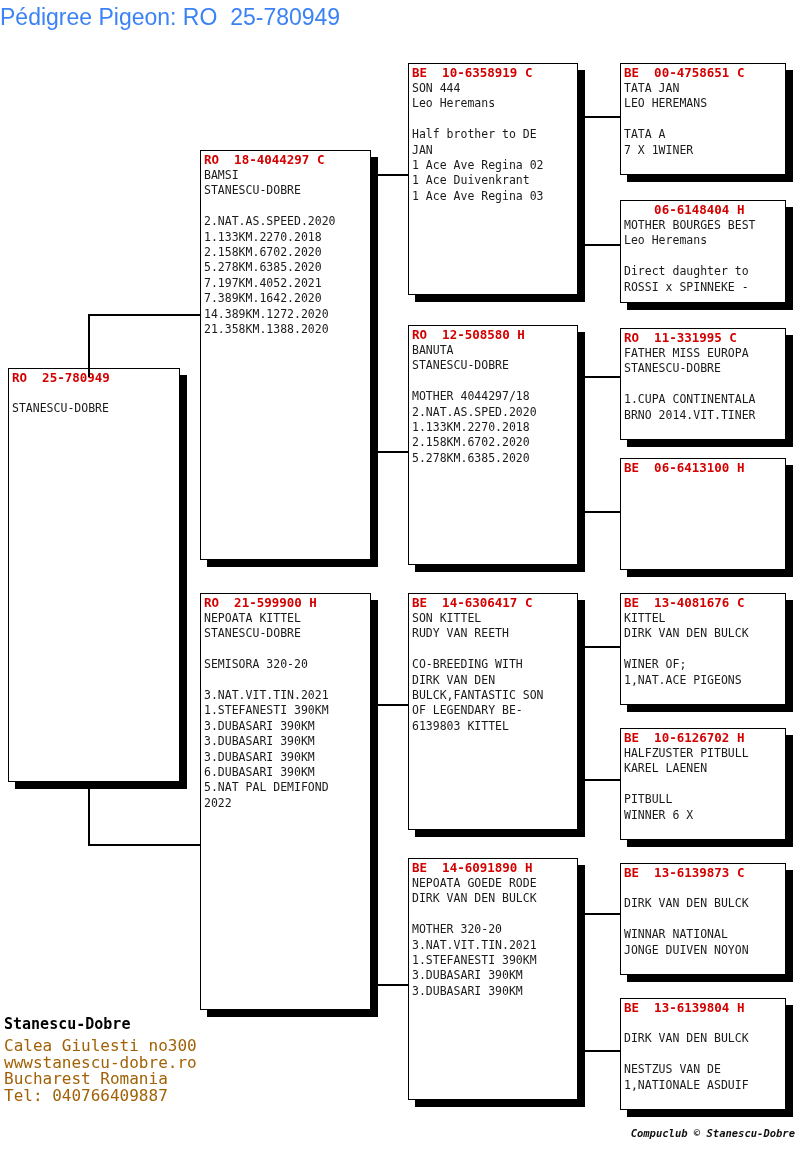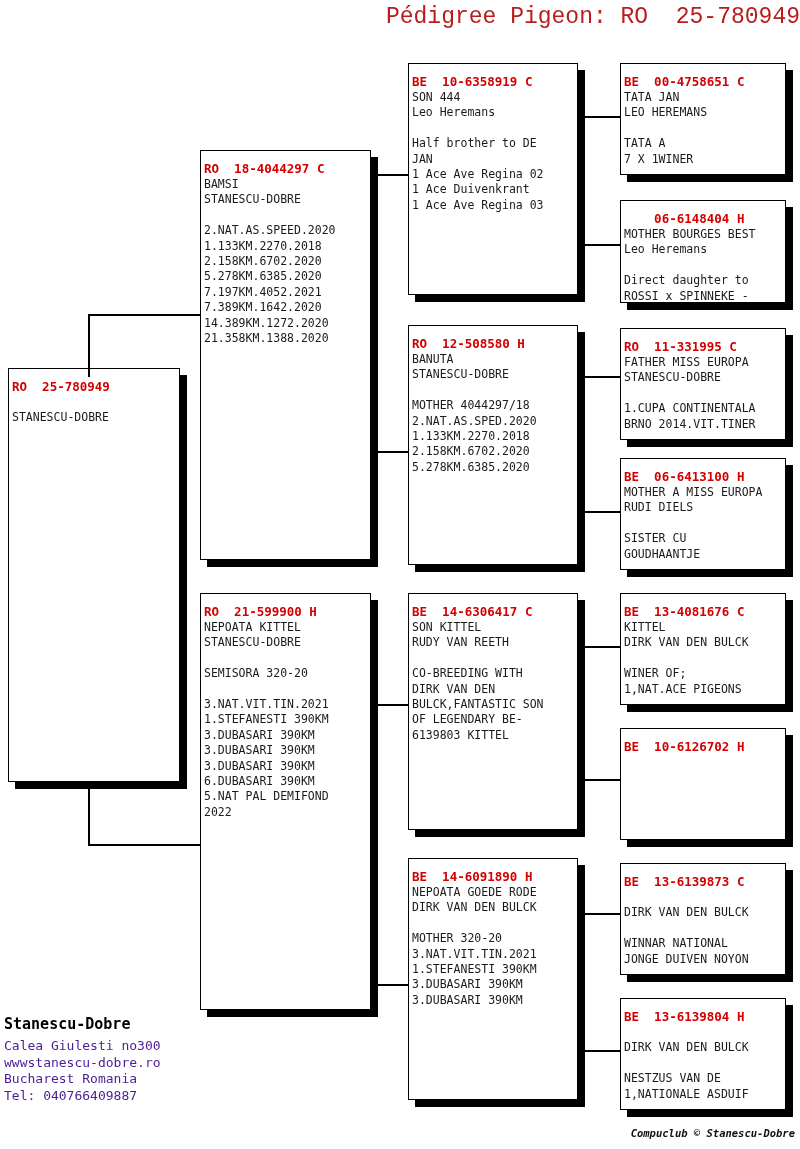--- a/index.html
+++ b/index.html
@@ -6,52 +6,52 @@
   html,body { background:#ffffff; }
   body {
     position:relative;
     width:800px; height:1149px;
     font-family:"DejaVu Sans Mono","Liberation Mono",monospace;
     color:#1a1a1a;
     overflow:hidden;
   }
   .page-title {
     position:absolute; top:4px; left:0; width:100%;
-    text-align:right;
-    font-family:Liberation Mono, monospace;
-    font-size:23px; font-weight:400; color:#b91c1c;
+    text-align:left;
+    font-family:Liberation Sans, sans-serif;
+    font-size:23px; font-weight:400; color:#3b82f6;
     white-space:pre;
   }
   .box {
     position:absolute;
     background:#ffffff;
     border:1px solid #000;
     box-shadow:7px 7px 0 0 #000;
-    padding:10px 3px;
+    padding:1px 3px;
   }
   .ring {
     font-size:12.5px; font-weight:bold;
     color:var(--ring-red,#d40000);
     white-space:pre; line-height:16px;
   }
   .box-body {
     font-size:11.5px; line-height:15.4px;
     color:#1a1a1a;
     white-space:pre;
   }
   .line { position:absolute; background:#000; }
   .contact { position:absolute; left:4px; top:1014px; }
   .contact-name {
     font-size:15px; font-weight:bold; color:#000;
     white-space:pre; line-height:20px;
   }
   .contact-lines {
     margin-top:4px;
-    font-size:13px; line-height:16.5px;
-    color:#4c1d95; white-space:pre;
+    font-size:16px; line-height:16.5px;
+    color:#a16207; white-space:pre;
   }
   .footer-credit {
     position:absolute; right:5px; top:1119px;
     font-size:10.5px; font-style:italic; font-weight:bold;
     color:#111; white-space:pre;margin-top:8px;
   }
 </style>
 </head>
 <body>
 
@@ -158,36 +158,36 @@
 <div class="box" style="left:620px;top:328px;width:166px;height:112px">
   <div class="ring">RO  11-331995 C</div>
   <div class="box-body">FATHER MISS EUROPA
 STANESCU-DOBRE
 
 1.CUPA CONTINENTALA
 BRNO 2014.VIT.TINER</div>
 </div>
 <div class="box" style="left:620px;top:458px;width:166px;height:112px">
   <div class="ring">BE  06-6413100 H</div>
-  <div class="box-body">MOTHER A MISS EUROPA
-RUDI DIELS
-
-SISTER CU
-GOUDHAANTJE</div>
 </div>
 <div class="box" style="left:620px;top:593px;width:166px;height:112px">
   <div class="ring">BE  13-4081676 C</div>
   <div class="box-body">KITTEL
 DIRK VAN DEN BULCK
 
 WINER OF;
 1,NAT.ACE PIGEONS</div>
 </div>
 <div class="box" style="left:620px;top:728px;width:166px;height:112px">
   <div class="ring">BE  10-6126702 H</div>
+  <div class="box-body">HALFZUSTER PITBULL
+KAREL LAENEN
+
+PITBULL
+WINNER 6 X</div>
 </div>
 <div class="box" style="left:620px;top:863px;width:166px;height:112px">
   <div class="ring">BE  13-6139873 C</div>
   <div class="box-body">
 DIRK VAN DEN BULCK
 
 WINNAR NATIONAL
 JONGE DUIVEN NOYON</div>
 </div>
 <div class="box" style="left:620px;top:998px;width:166px;height:112px">

